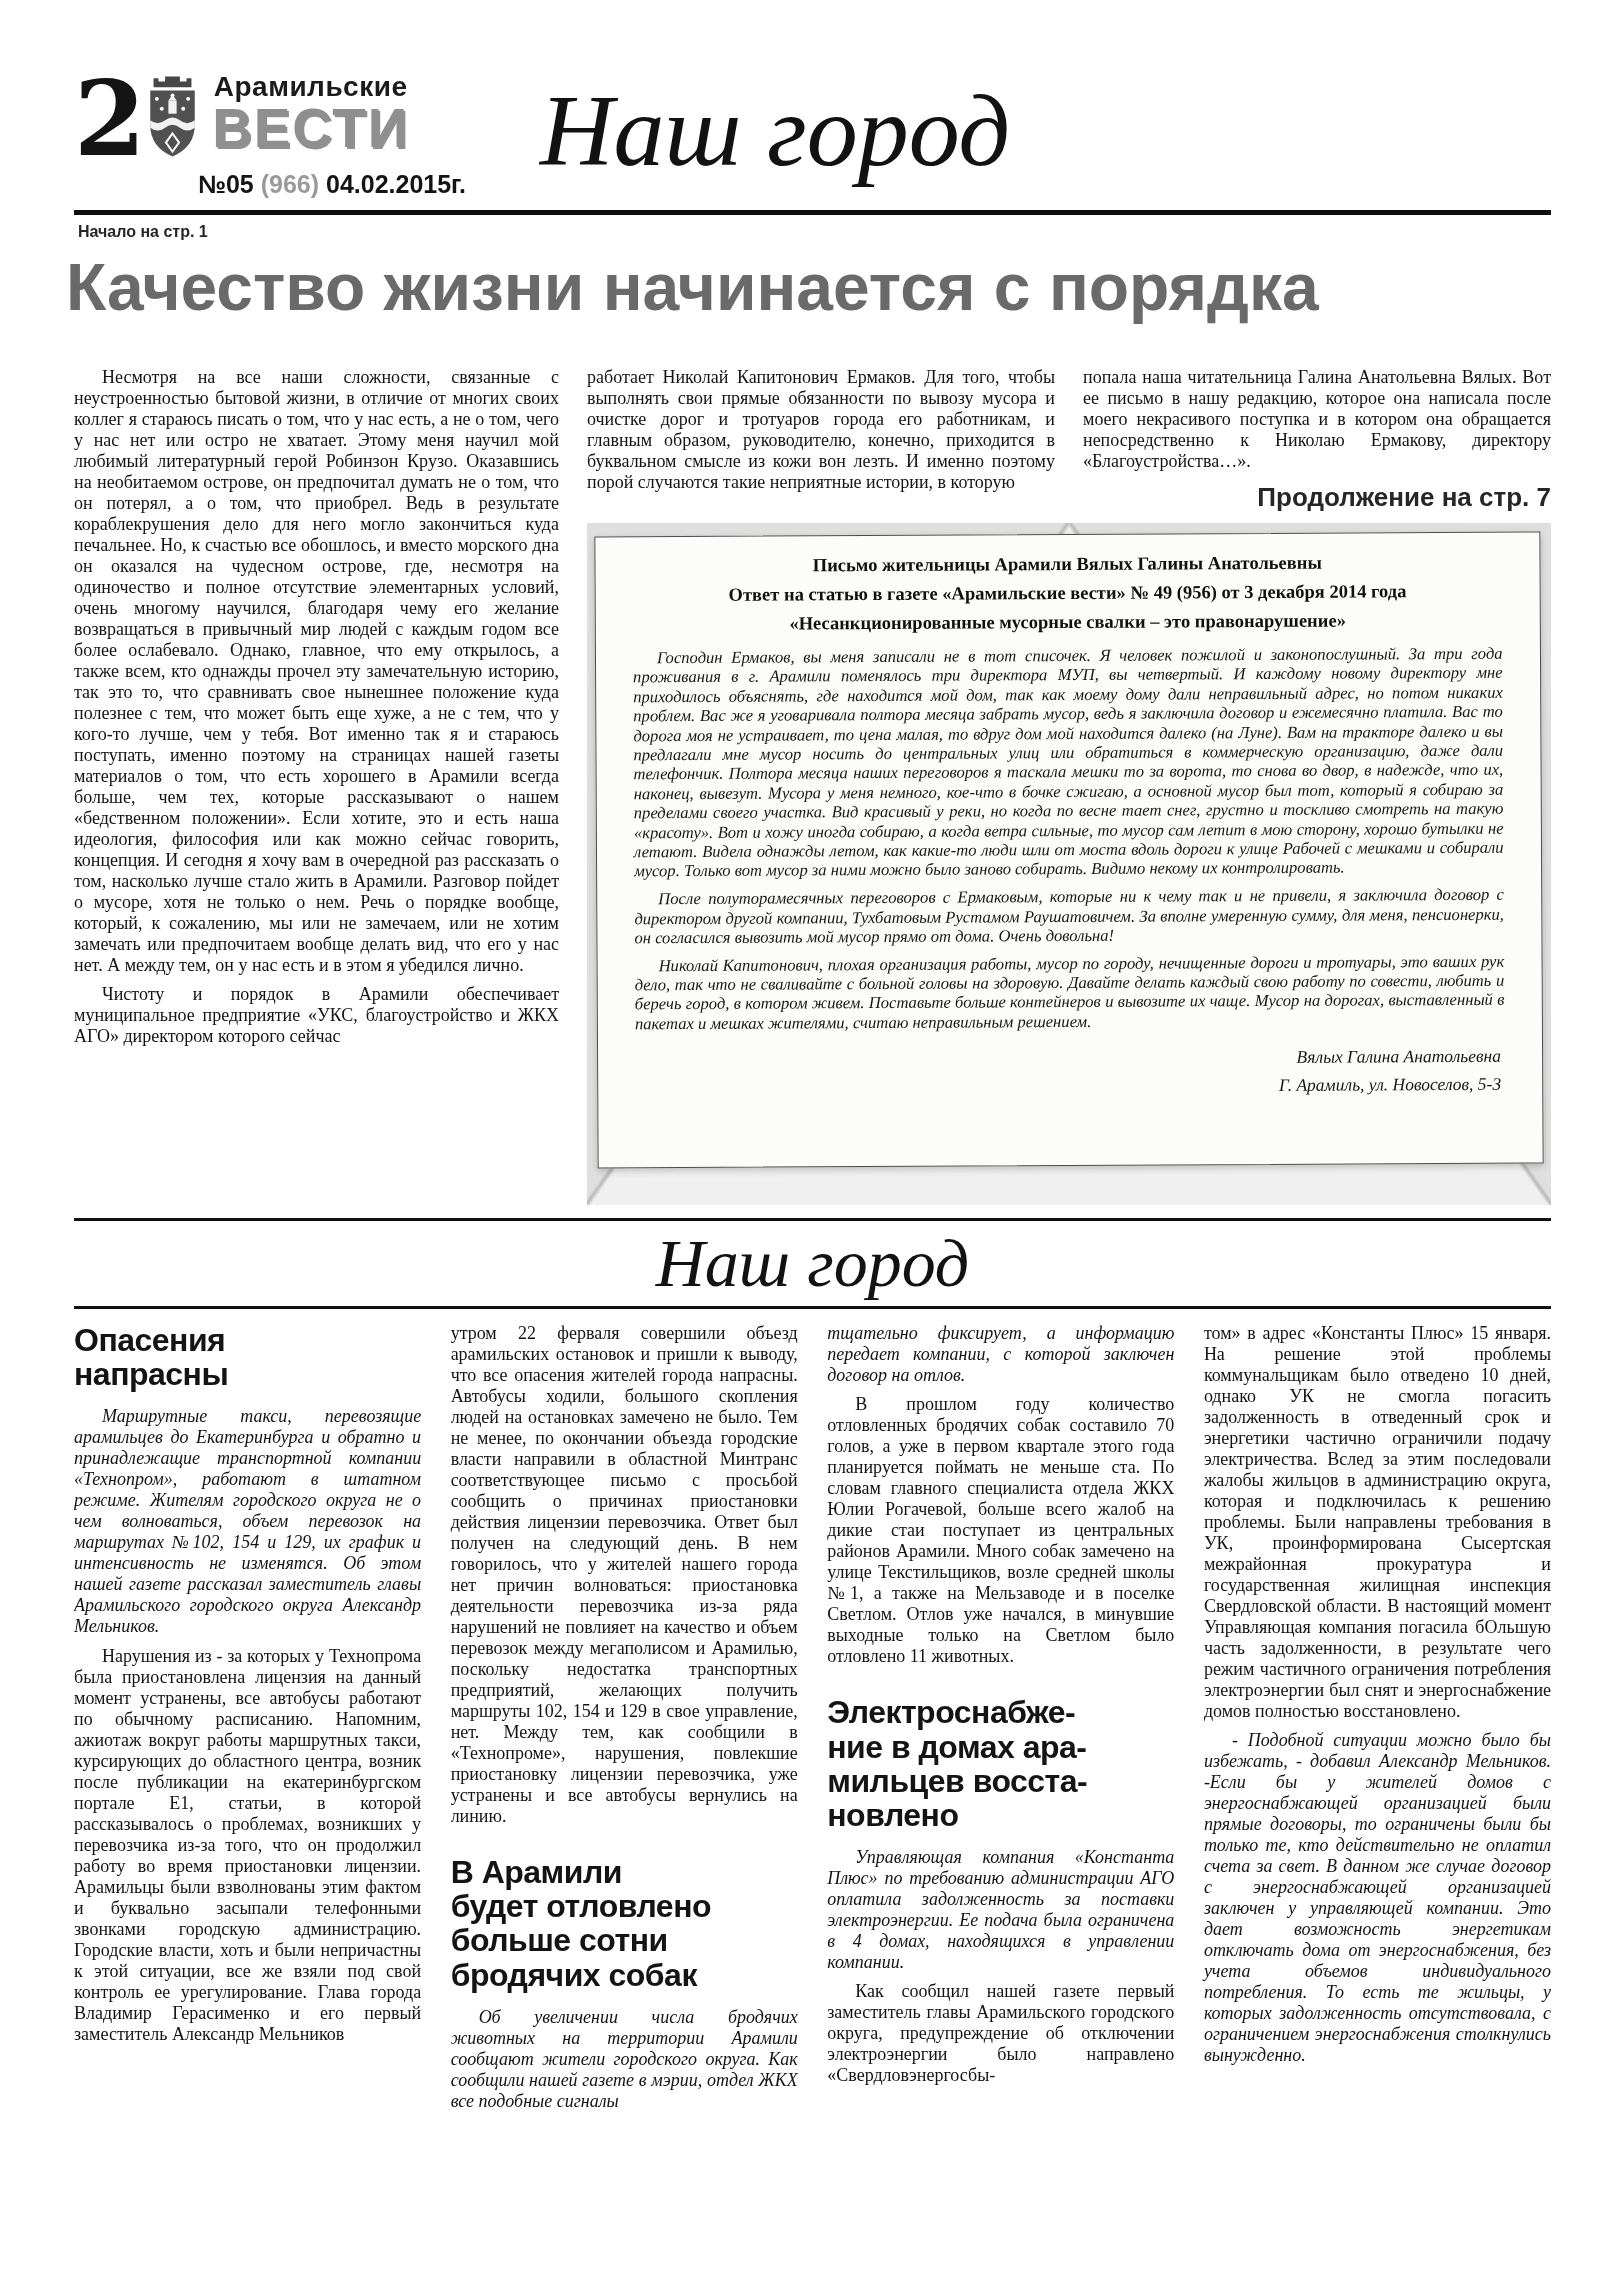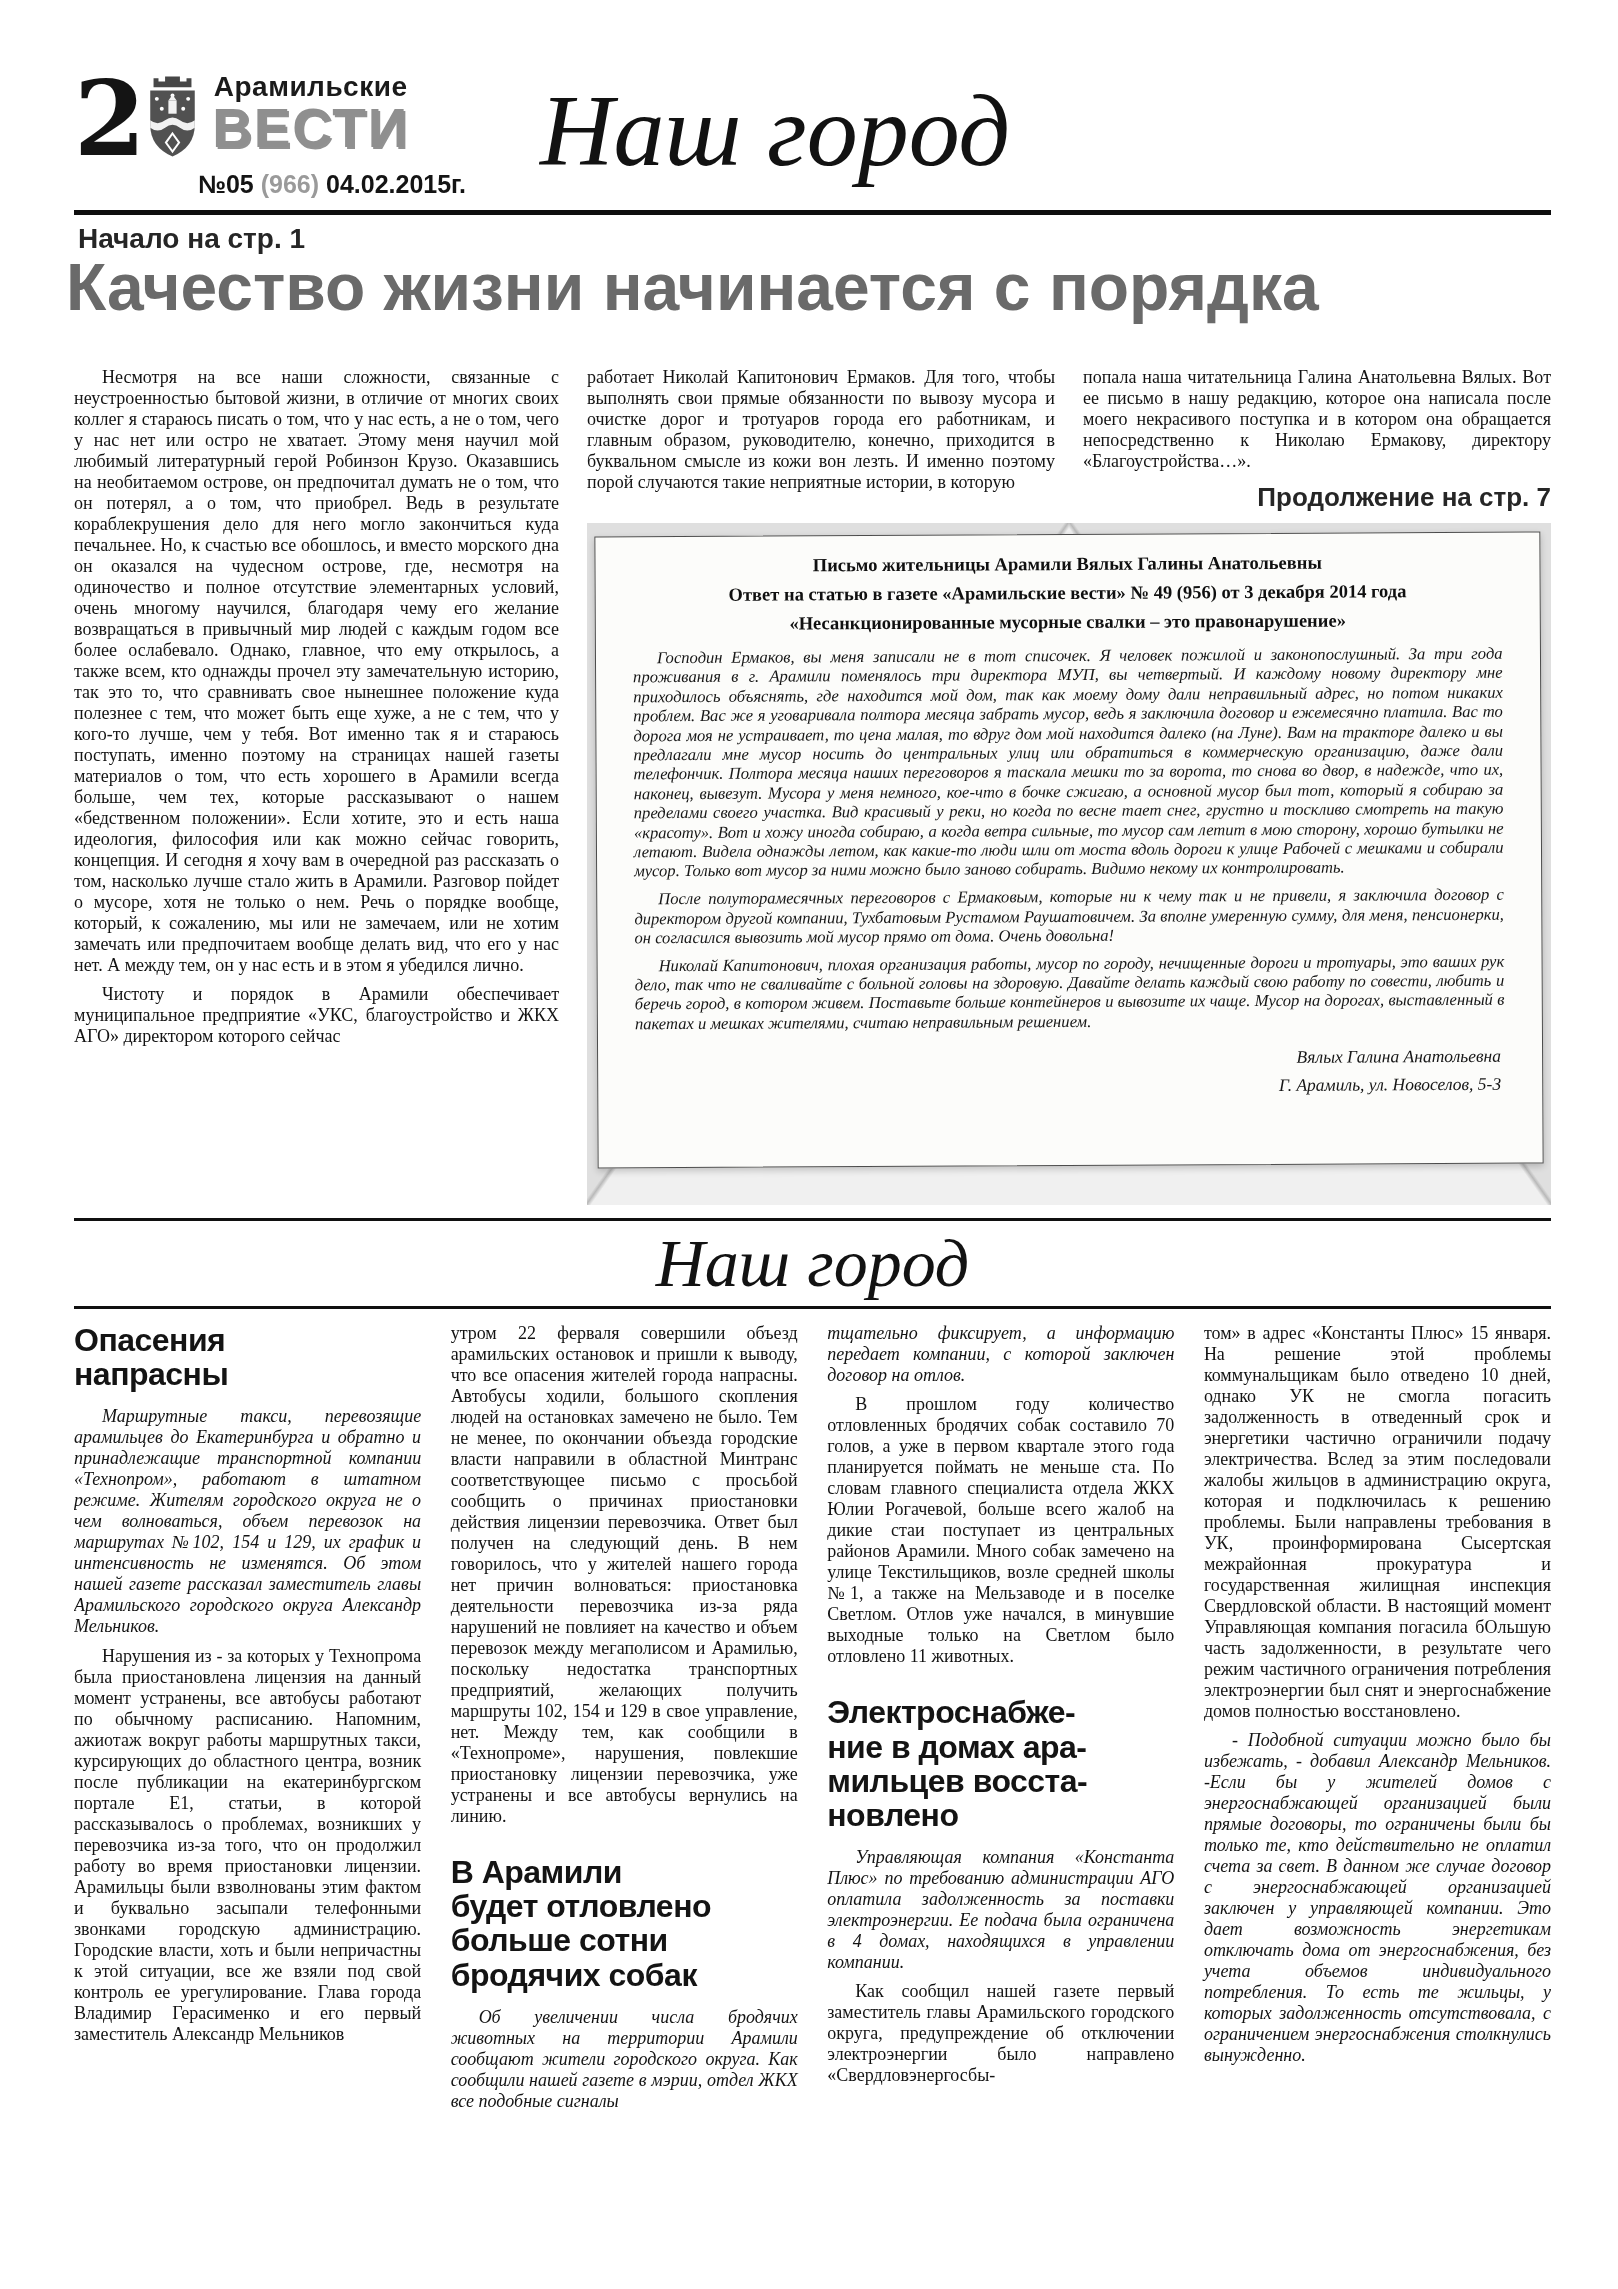--- a/index.html
+++ b/index.html
@@ -40,21 +40,21 @@
     position:absolute; left:332px; width:738px; top:0;
     font-style:italic; font-size:102px; line-height:118px;
     text-align:center; color:#121212; font-family:"Liberation Serif", serif;
   }
   .rule-top { position:absolute; top:210px; left:74px; right:68px; height:4.6px; background:#0e0e0e; }
 
   
   .start-note {
     position:absolute; top:223px; left:78px;
     font-family:"Liberation Sans", sans-serif; font-weight:600;
-    font-size:28px; color:#262626;
+    font-size:16px; color:#262626;
   }
   .headline {
     position:absolute; top:253px; left:66px; right:68px;
     font-family:"Liberation Sans", sans-serif; font-weight:bold;
     font-size:66px; line-height:1.05; color:#6a6a6a; letter-spacing:0;
     white-space:nowrap;
   }
   .top-cols {
     position:absolute; top:367px; left:74px; right:68px; height:838px;
     display:flex; gap:28px; overflow:hidden;

